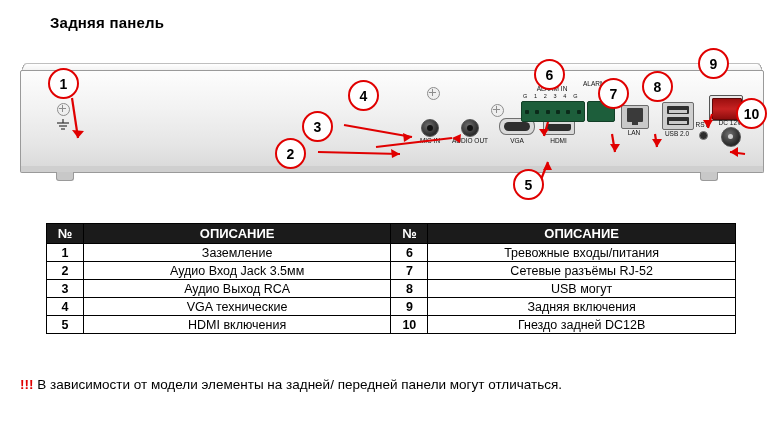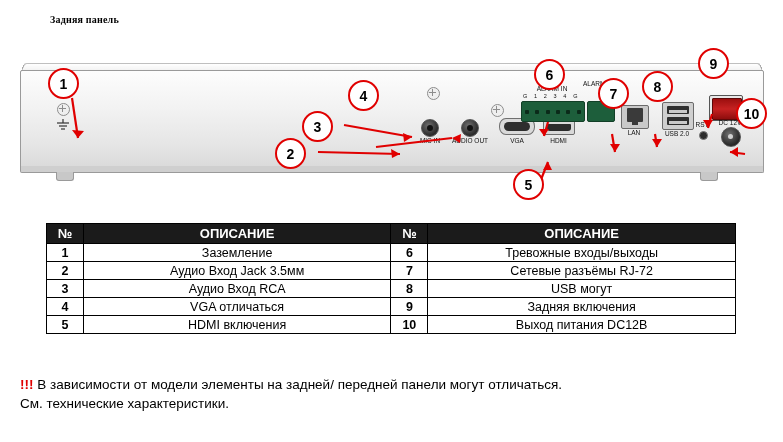--- a/index.html
+++ b/index.html
@@ -12,24 +12,23 @@
     height: 442px;
     position: relative;
     font-family: "Liberation Sans", sans-serif;
     color: #000;
     overflow: hidden;
   }
   #page-title {
     position: absolute;
     left: 50px;
     top: 14px;
-    font-size: 10px;
+    font-size: 15px;
     font-weight: bold;
     letter-spacing: 0.2px;
-    font-family: Liberation Serif, serif;
   }
 
   
   #device-area {
     position: absolute;
     left: 0;
     top: 42px;
     width: 783px;
     height: 160px;
   }
@@ -500,46 +499,45 @@
       <th class="col-desc">ОПИСАНИЕ</th>
       <th class="num-h">№</th>
       <th class="col-desc">ОПИСАНИЕ</th>
     </tr>
   </thead>
   <tbody>
     <tr>
       <td class="num">1</td>
       <td>Заземление</td>
       <td class="num">6</td>
-      <td>Тревожные входы/выходы</td>
+      <td>Тревожные входы/питания</td>
     </tr>
     <tr>
       <td class="num">2</td>
       <td>Аудио Вход Jack 3.5мм</td>
       <td class="num">7</td>
-      <td>Сетевые разъёмы RJ-72</td>
+      <td>Сетевые разъёмы RJ-52</td>
     </tr>
     <tr>
       <td class="num">3</td>
-      <td>Аудио Вход RCA</td>
+      <td>Аудио Выход RCA</td>
       <td class="num">8</td>
       <td>USB могут</td>
     </tr>
     <tr>
       <td class="num">4</td>
-      <td>VGA  отличаться</td>
+      <td>VGA  технические</td>
       <td class="num">9</td>
       <td>Задняя включения</td>
     </tr>
     <tr>
       <td class="num">5</td>
       <td>HDMI включения</td>
       <td class="num">10</td>
-      <td>Выход питания DC12В</td>
+      <td>Гнездо задней DC12В</td>
     </tr>
   </tbody>
 </table>
 
 <div id="note">
   <span class="bang">!!!</span>
   <span>В зависимости от модели элементы на задней/ передней панели могут отличаться.</span><br>
-  <span>См. технические характеристики.</span>
 </div>
 
 </body></html>

